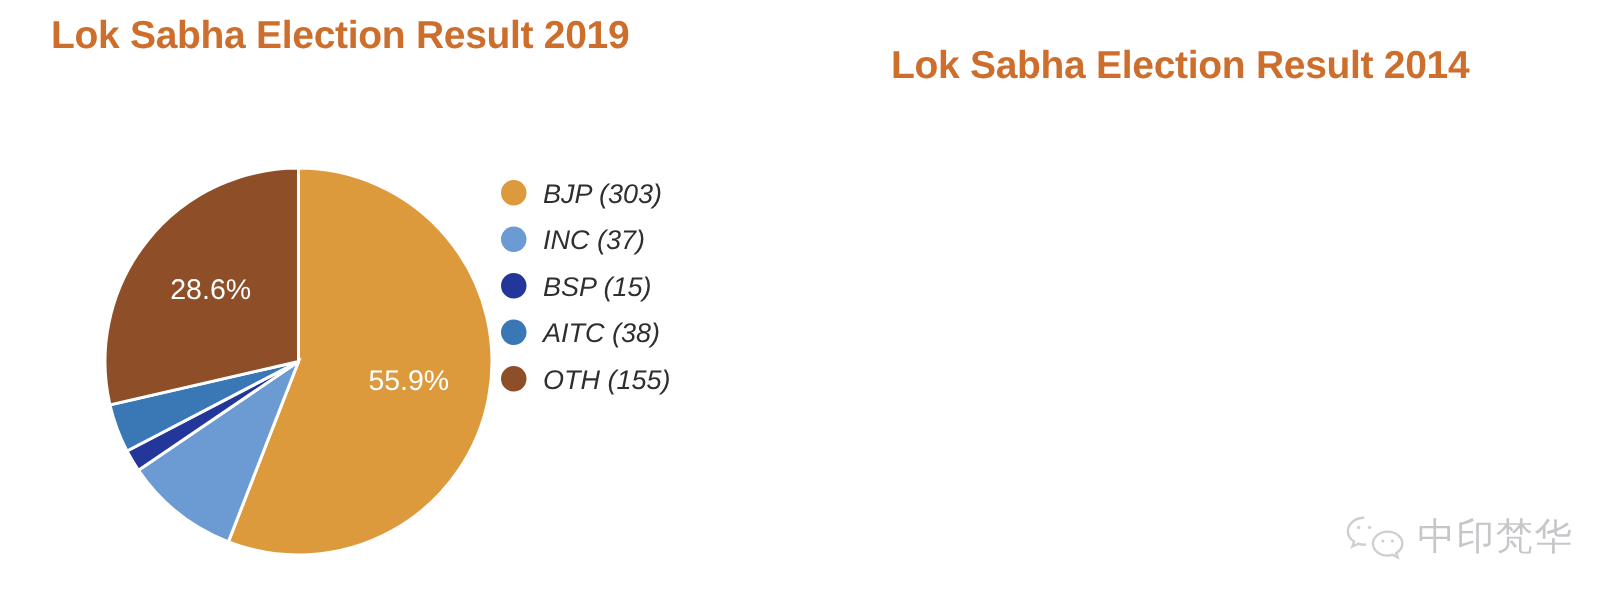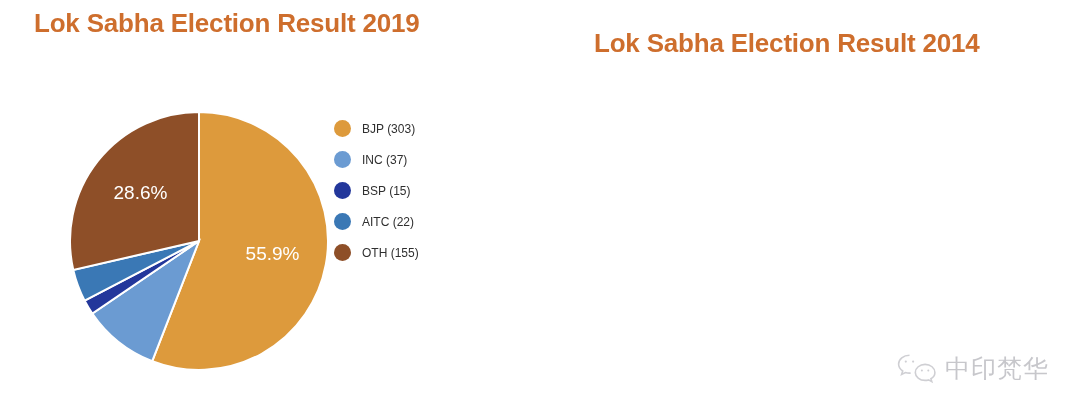--- a/index.html
+++ b/index.html
@@ -60,30 +60,31 @@
     height: 31px;
   }
   .legend-swatch {
     width: 17px;
     height: 17px;
     border-radius: 50%;
     flex: 0 0 auto;
   }
   .legend-label {
     margin-left: 11px;
-    font-size: 12px;
+    font-size: 18px;
     color: #2f2f2f;
     white-space: nowrap;
     line-height: 1;
+    font-style: italic;
   }
 
   #watermark {
     position: absolute;
     left: 896px;
-    top: 351px;
+    top: 341px;
     display: flex;
     align-items: center;
     opacity: 0.55;
   }
   #watermark .wm-logo {
     width: 42px;
     height: 34px;
     flex: 0 0 auto;
   }
   #watermark .wm-text {
@@ -126,21 +127,21 @@
       <div class="legend-item">
         <span class="legend-swatch" style="background: rgb(107, 155, 210);"></span>
         <span class="legend-label">INC (37)</span>
       </div>
       <div class="legend-item">
         <span class="legend-swatch" style="background: rgb(35, 55, 155);"></span>
         <span class="legend-label">BSP (15)</span>
       </div>
       <div class="legend-item">
         <span class="legend-swatch" style="background: rgb(58, 120, 181);"></span>
-        <span class="legend-label">AITC (22)</span>
+        <span class="legend-label">AITC (38)</span>
       </div>
       <div class="legend-item">
         <span class="legend-swatch" style="background: rgb(142, 79, 40);"></span>
         <span class="legend-label">OTH (155)</span>
       </div>
     </div>
 
 </div>
 
 <div class="panel" id="panel-2014">

